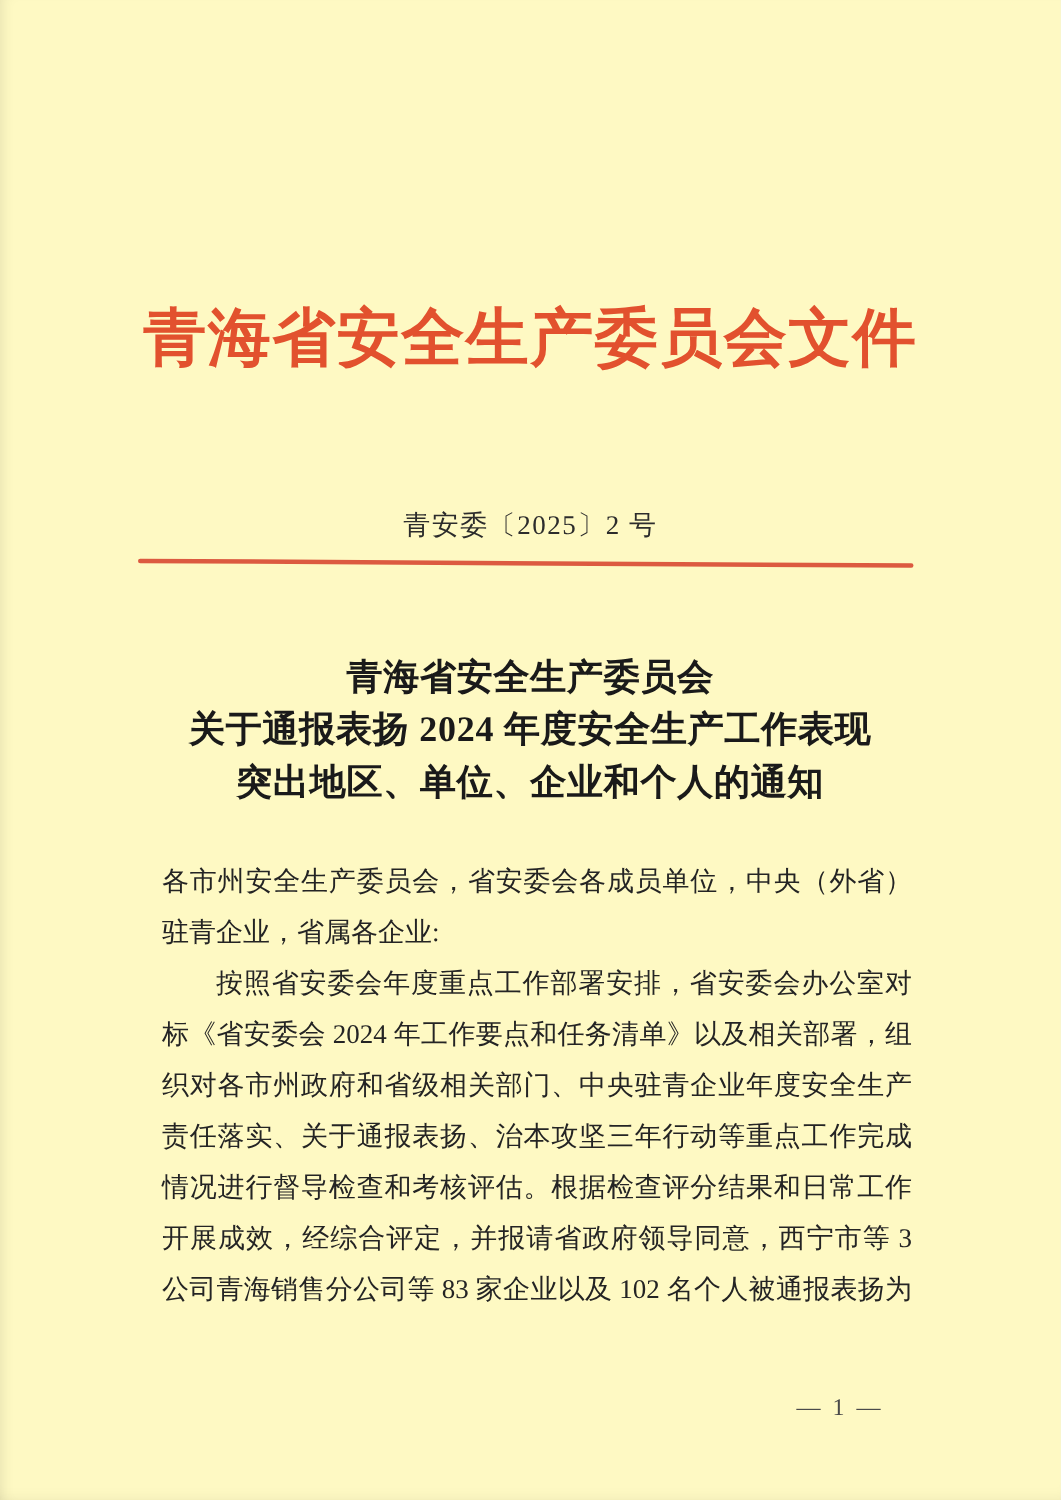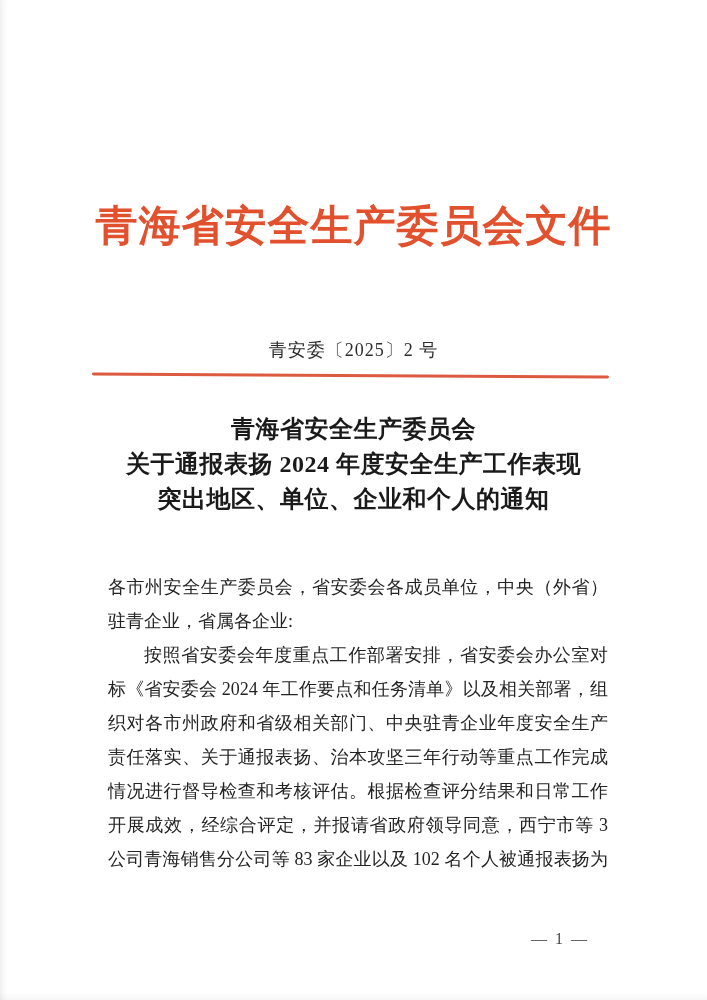--- a/index.html
+++ b/index.html
@@ -3,39 +3,39 @@
 <meta charset="utf-8">
 <style>
   html, body { margin: 0; padding: 0; }
   body {
     width: 707px; height: 1000px;
     background: #ececec;
     font-family: "Liberation Serif", "DejaVu Serif", serif;
   }
   .sheet {
     position: relative; width: 707px; height: 1000px;
-    background: #ffffff; overflow: hidden;
+    background: #fef9c3; overflow: hidden;
     box-shadow: inset 8px 0 10px -8px rgba(0,0,0,0.12),
                 inset 0 -8px 10px -8px rgba(0,0,0,0.07);
   }
   .letterhead {
     position: absolute; top: 200px; left: 0; width: 100%;
     text-align: center; font-size: 42px; font-weight: bold;
     letter-spacing: 1px; line-height: 1.25; color: #e2512e;
   }
   .doc-number {
     position: absolute; top: 338px; left: 0; width: 100%;
     text-align: center; font-size: 18px; color: #2c2c2c; letter-spacing: 1px;
   }
   .red-rule {
     position: absolute; top: 374px; left: 92px; width: 517px; height: 3px;
     background: #dc5a40; border-radius: 2px; transform: rotate(0.35deg);
   }
   .title {
-    position: absolute; top: 412px; left: 50px; right: 50px; margin: 0;
+    position: absolute; top: 435px; left: 50px; right: 50px; margin: 0;
     text-align: center; font-size: 24px; line-height: 35px;
     font-weight: bold; color: #1a1a1a; letter-spacing: 0.5px;
   }
   .body-block {
     position: absolute; top: 570px; left: 108px; width: 500px;
     font-size: 18px; line-height: 34px; color: #242424;
   }
   .line { white-space: nowrap; }
   .line.fill { white-space: normal; text-align: justify; text-align-last: justify; }
   .line.indent { text-indent: 2em; }

